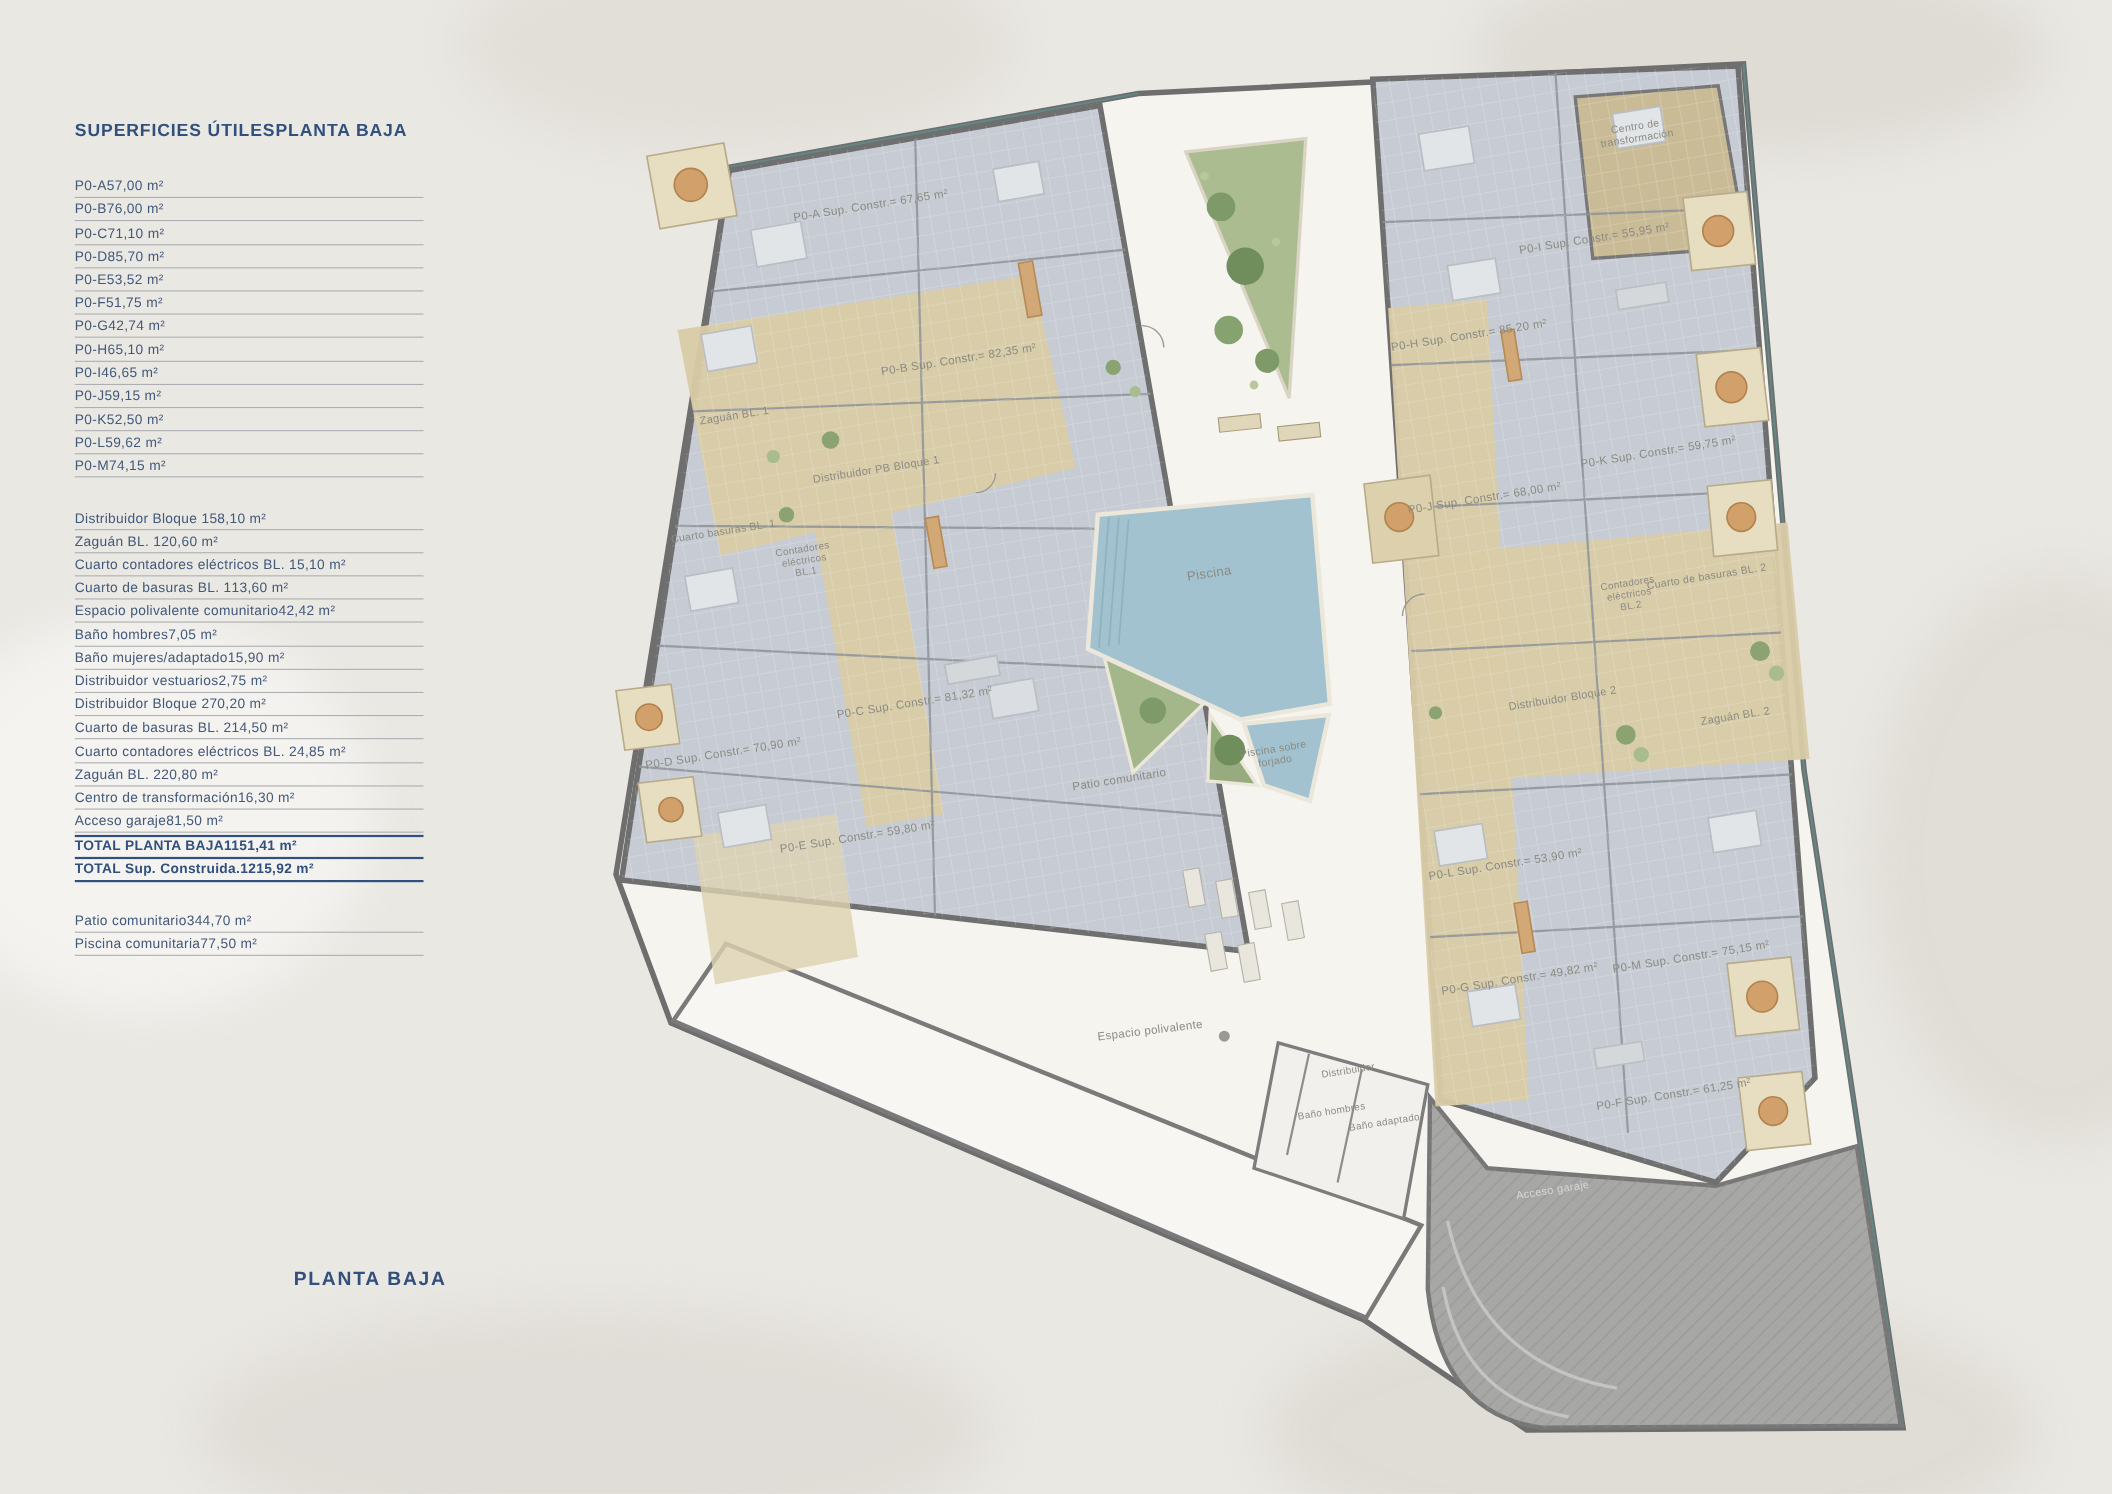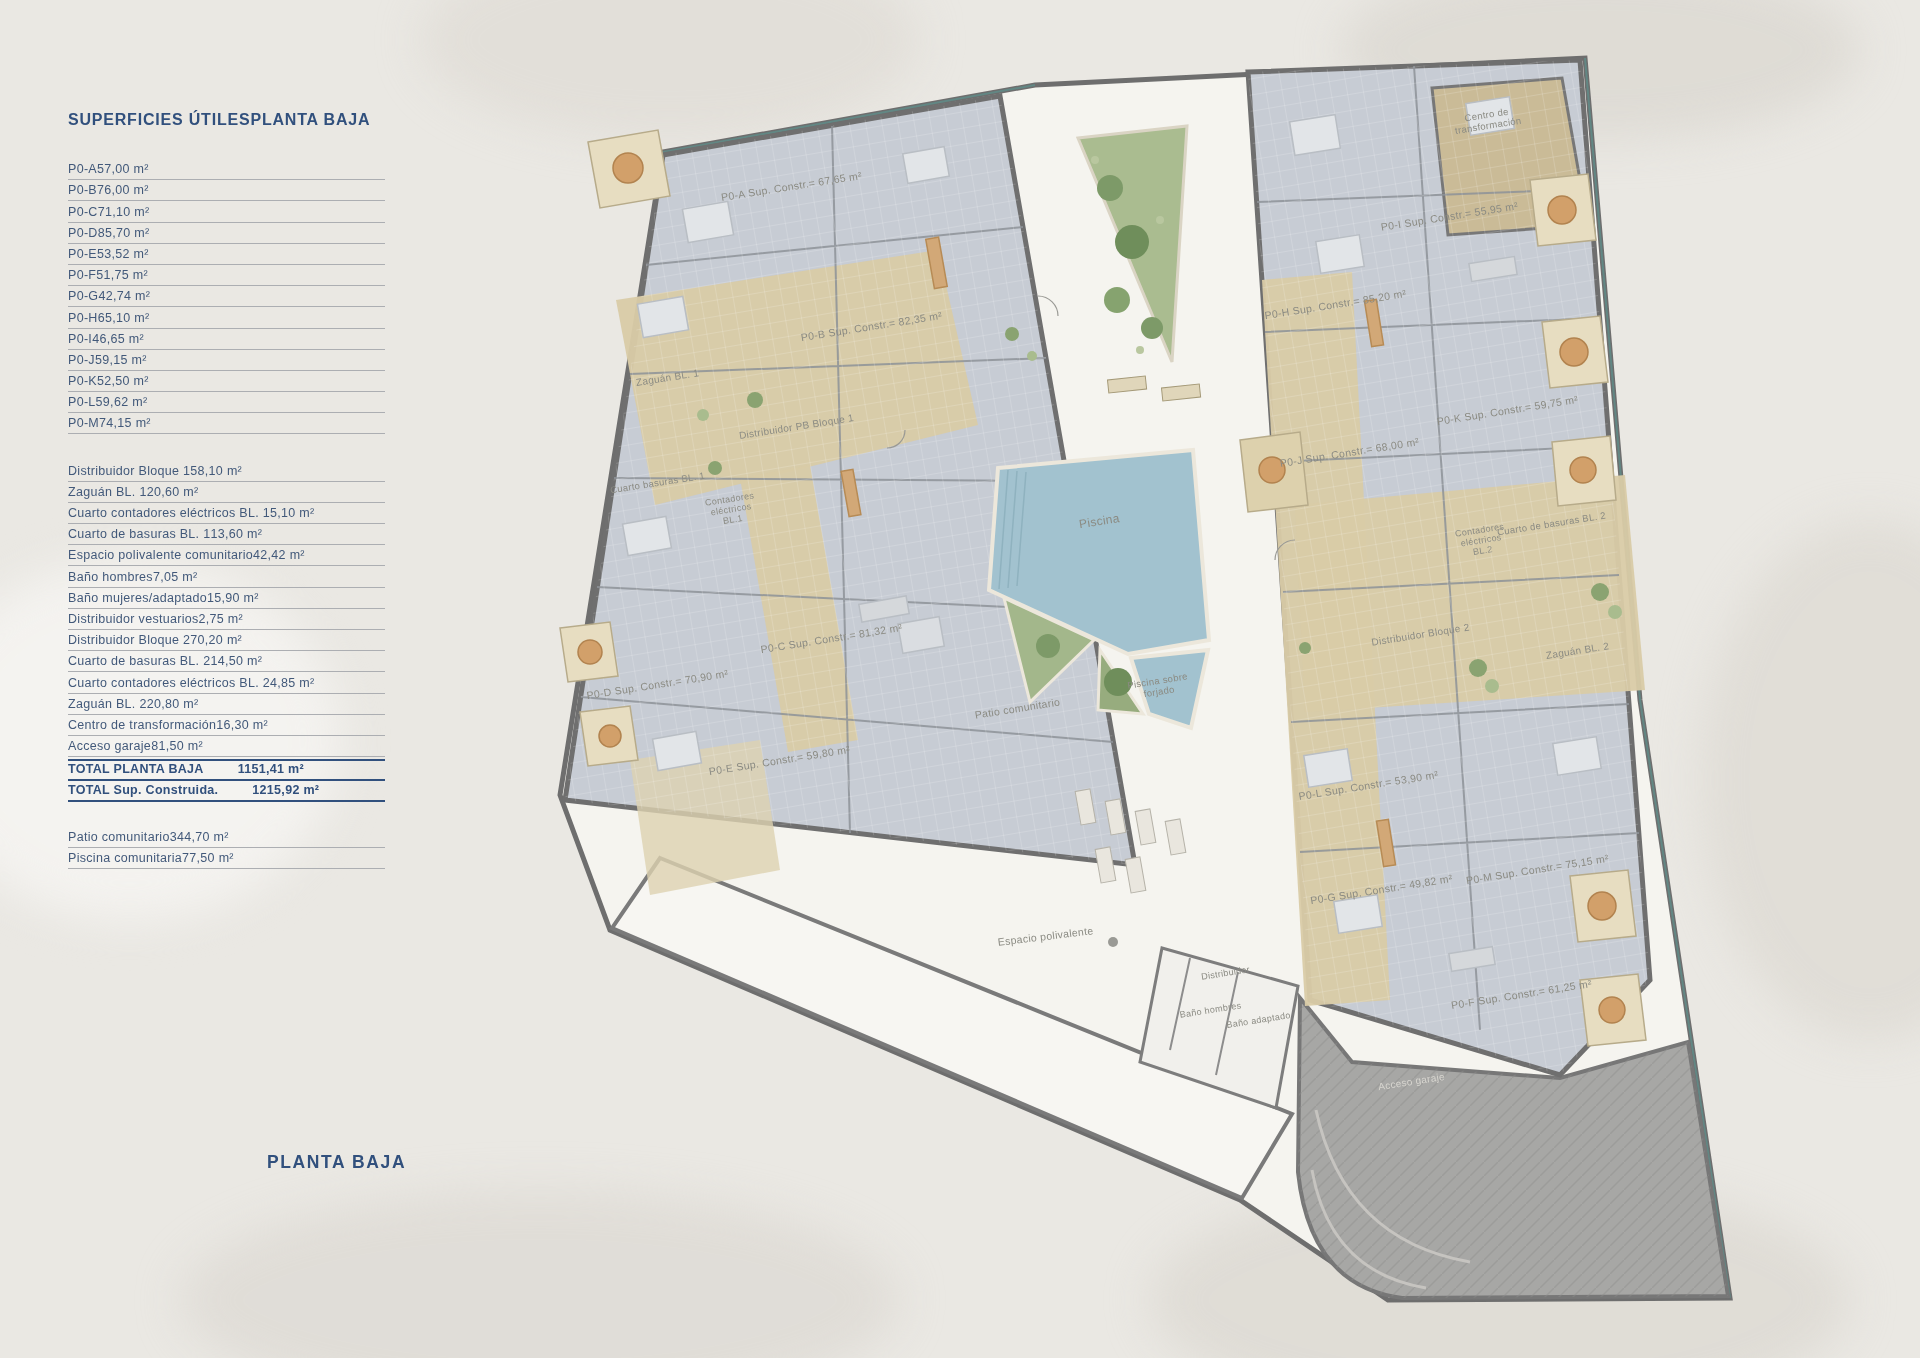--- a/index.html
+++ b/index.html
@@ -21,21 +21,21 @@
          letter-spacing:.8px;color:#31507d;}
   .thead .sub{padding-right:12px;}
   .tsection{display:block;}
   .apartments{margin-top:30px;}
   .common{margin-top:26px;}
   .totals{margin-top:2px;}
   .exterior{margin-top:24px;}
   .trow{display:flex;justify-content:flex-start;align-items:flex-end;
         height:21.2px;box-sizing:border-box;border-bottom:1px solid #acaeb2;
         padding-bottom:3px;font-size:12.5px;letter-spacing:.3px;}
-  .totals .trow{font-weight:bold;color:#31507d;border-bottom:2px solid #31507d;height:21.5px;gap:34px;}
+  .totals .trow{font-weight:bold;color:#31507d;border-bottom:2px solid #31507d;height:21.5px;}
   .totals .trow:first-child{border-top:2px solid #31507d;}
   .exterior .trow{height:21.5px;}
   .footer-title{position:absolute;left:267px;top:1152px;font-size:17.5px;font-weight:bold;
         letter-spacing:1.6px;color:#31507d;}
 
   svg.plan{position:absolute;left:0;top:0;}
   svg text{font-family:"Liberation Sans", sans-serif;letter-spacing:.3px;}
 </style>
 </head>
 <body>

